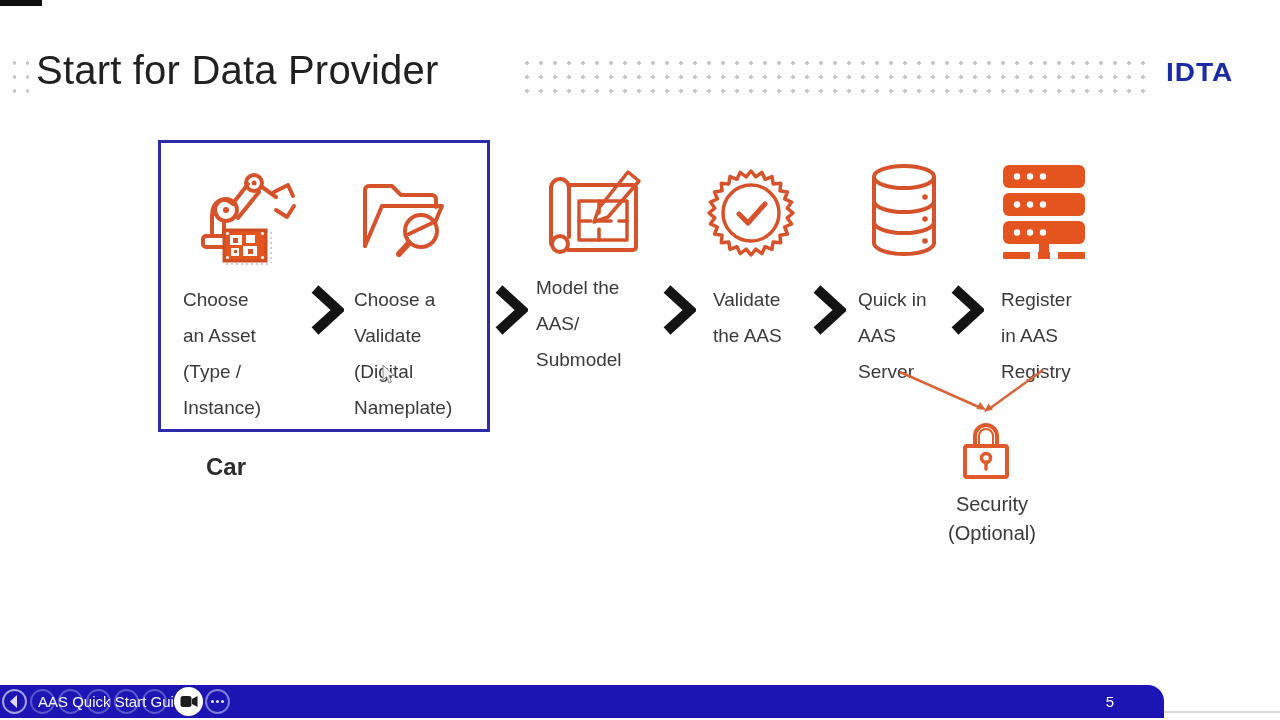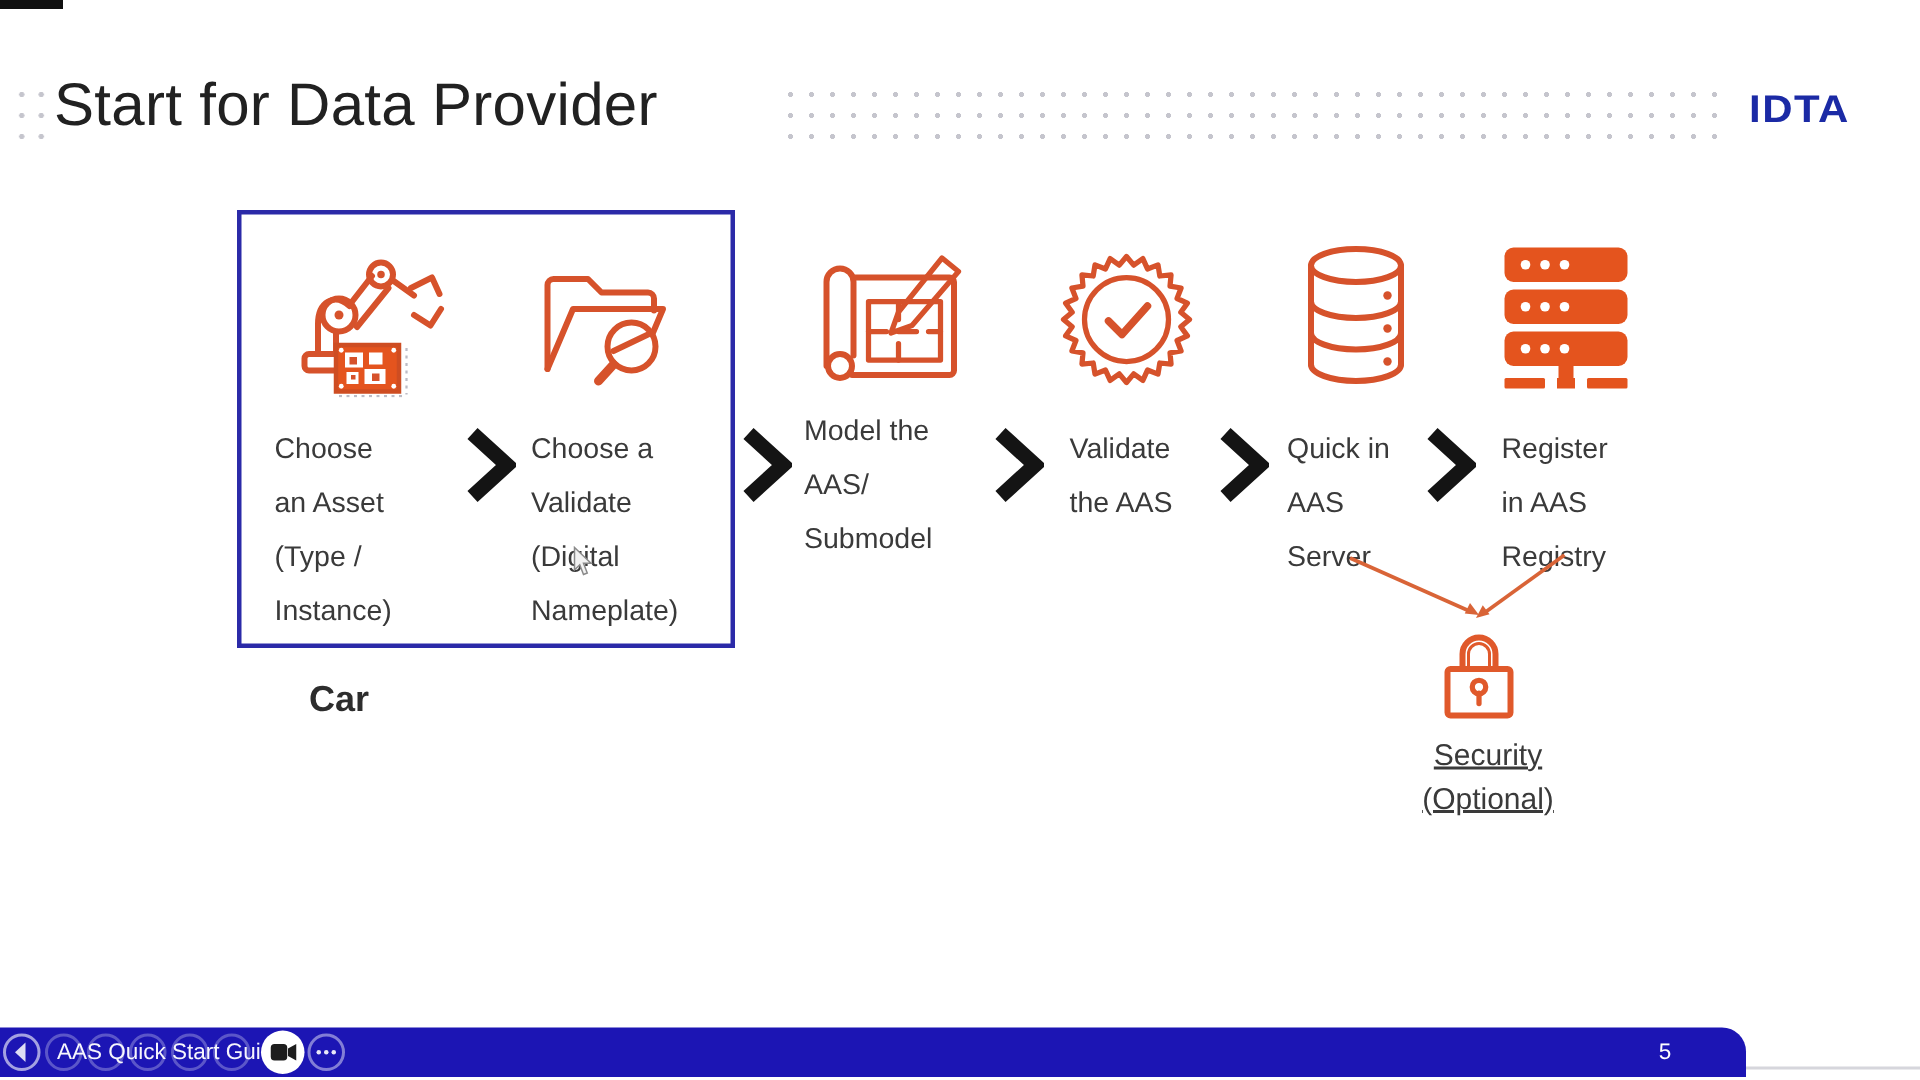--- a/index.html
+++ b/index.html
@@ -15,21 +15,21 @@
         letter-spacing:1px;transform:scaleY(.92);}
   .notch{left:0;top:0;width:42px;height:6px;background:#101010;}
   
   .group-box{left:158px;top:140px;width:332px;height:292px;border:3px solid #2B2AA8;box-sizing:border-box;}
   .step-label{font-size:19px;line-height:36px;color:#3A3A3A;}
   .chev polyline{fill:none;stroke:#141414;stroke-width:10;stroke-linejoin:miter;}
   .stroke-o{stroke:#D6522B;fill:none;stroke-width:4;stroke-linecap:round;stroke-linejoin:round;}
   .fillDot{fill:#D6522B;stroke:none;}
   .lock-o{stroke:#E0592B;fill:none;stroke-width:4;stroke-linecap:round;stroke-linejoin:round;}
   .group-label{left:206px;top:453px;font-size:24px;color:#2d2d2d;font-weight:bold;}
-  .security-label{left:917px;top:490px;width:150px;text-align:center;font-size:20px;line-height:29px;color:#3A3A3A;text-decoration:underline;}
+  .security-label{left:917px;top:490px;width:150px;text-align:center;font-size:20px;line-height:29px;color:#3A3A3A;}
   
   .pbar{left:0;top:685px;width:1164px;height:33px;background:#1C15B4;border-top-right-radius:16px;}
   .pbtn{position:absolute;top:4px;width:25px;height:25px;border-radius:50%;
         border:2px solid rgba(255,255,255,.28);box-sizing:border-box;}
   .pbtn.back{border-color:rgba(255,255,255,.6);}
   .cam{position:absolute;top:2px;left:174px;width:29px;height:29px;border-radius:50%;background:#ffffff;
        display:flex;align-items:center;justify-content:center;}
   .more{position:absolute;top:4px;left:205px;width:25px;height:25px;border-radius:50%;
         border:2px solid rgba(255,255,255,.45);box-sizing:border-box;
         display:flex;align-items:center;justify-content:center;gap:2px;}

